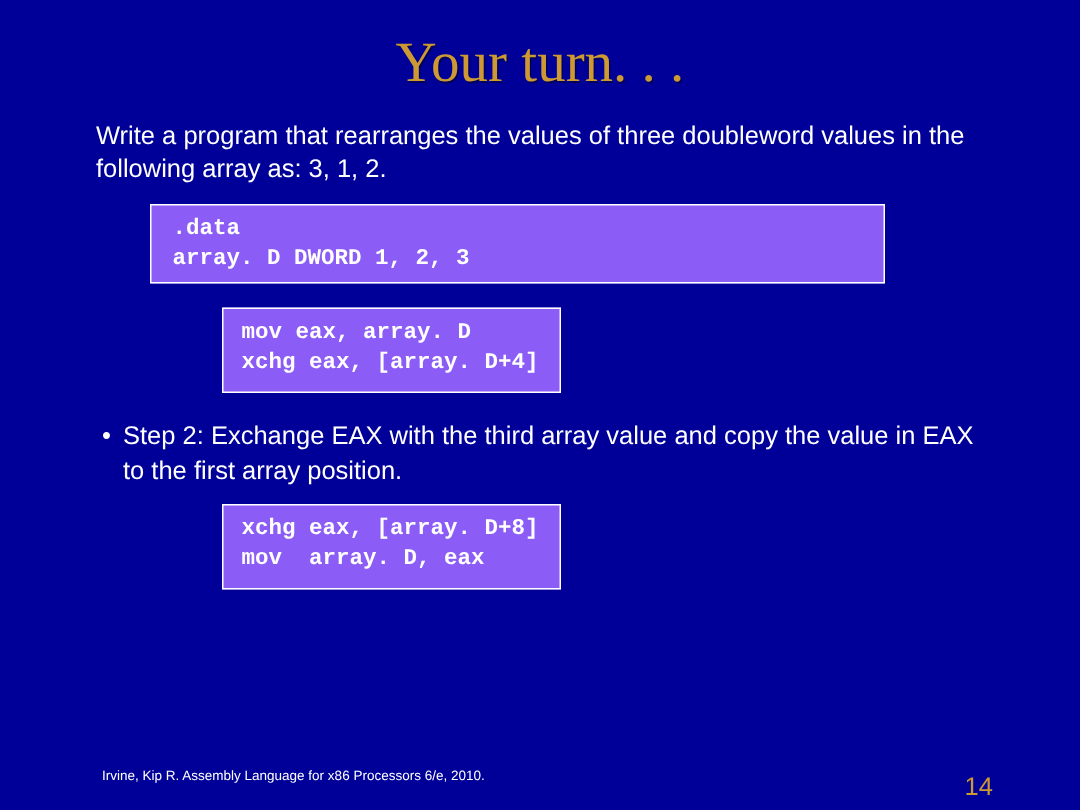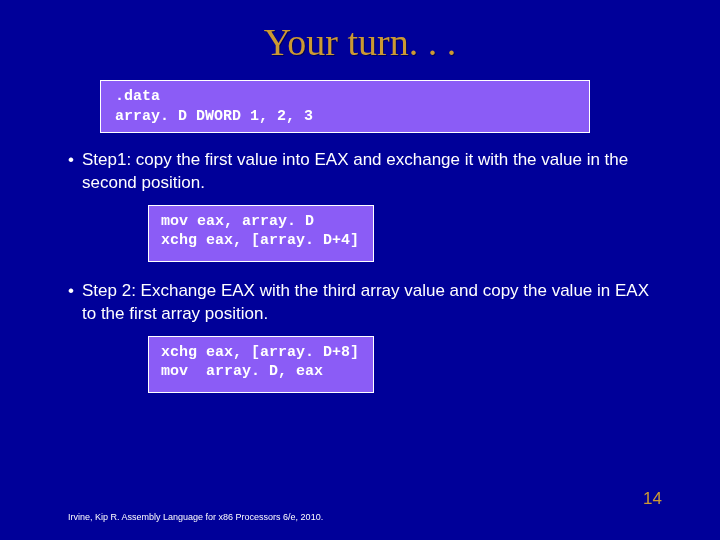--- a/index.html
+++ b/index.html
@@ -66,38 +66,36 @@
   .footer {
     position: absolute;
     left: 68px;
     bottom: 18px;
     font-size: 9px;
     color: #ffffff;
   }
   .pagenum {
     position: absolute;
     right: 58px;
-    bottom: 31px;
+    bottom: 5px;
     color: #cc9933;
     font-size: 17px;
   }
 </style>
 </head>
 <body>
 
 <div class="slide">
   <h1 class="title">Your turn. . .</h1>
 
+  <p class="intro">Write a program that rearranges the values of three doubleword values in the following array as: 3, 1, 2.</p>
 
   <div class="codebox codebox1">.data
 array. D DWORD 1, 2, 3</div>
 
-  <p class="step">
-    <span class="bullet">•</span><span>Step1: copy the first value into EAX and exchange it with the value in the second position.</span>
-  </p>
 
   <div class="codebox codebox2">mov eax, array. D
 xchg eax, [array. D+4]</div>
 
   <p class="step">
     <span class="bullet">•</span><span>Step 2: Exchange EAX with the third array value and copy the value in EAX to the first array position.</span>
   </p>
 
   <div class="codebox codebox2">xchg eax, [array. D+8]
 mov  array. D, eax</div>

